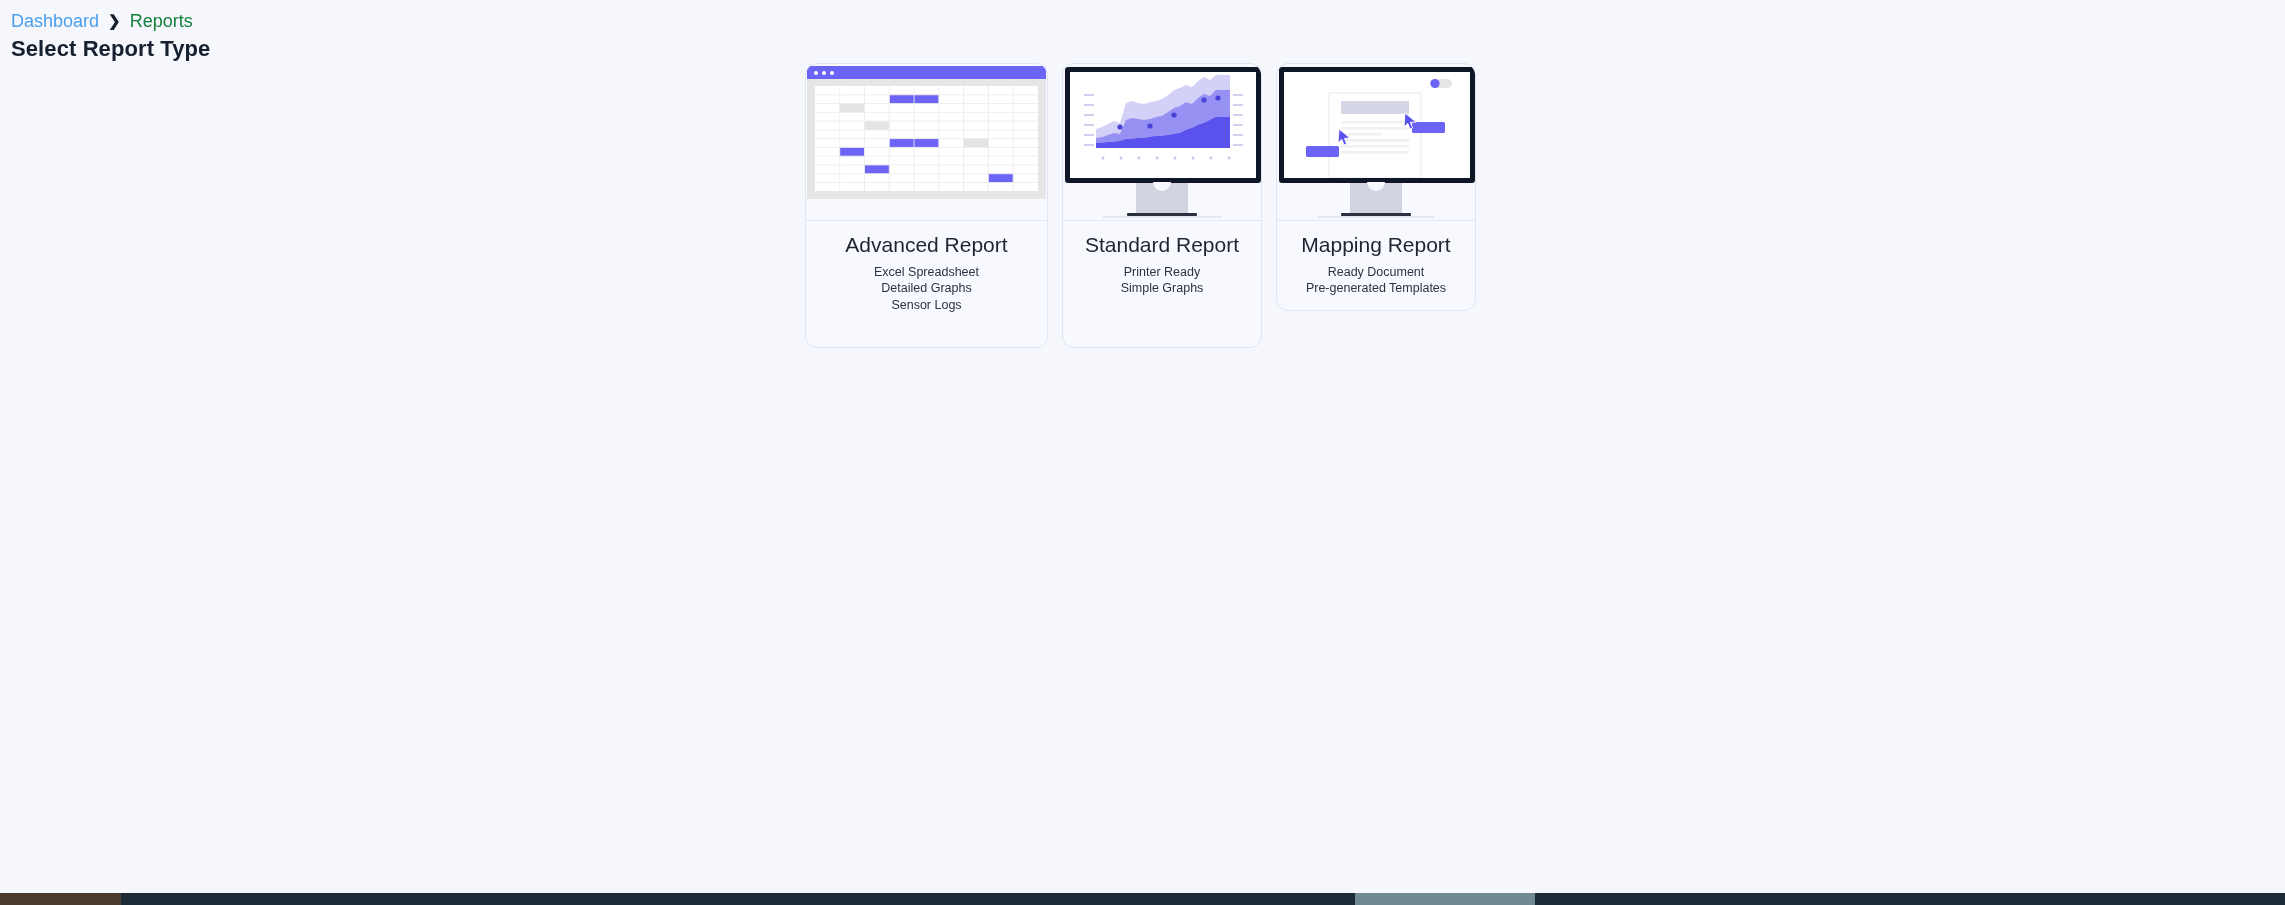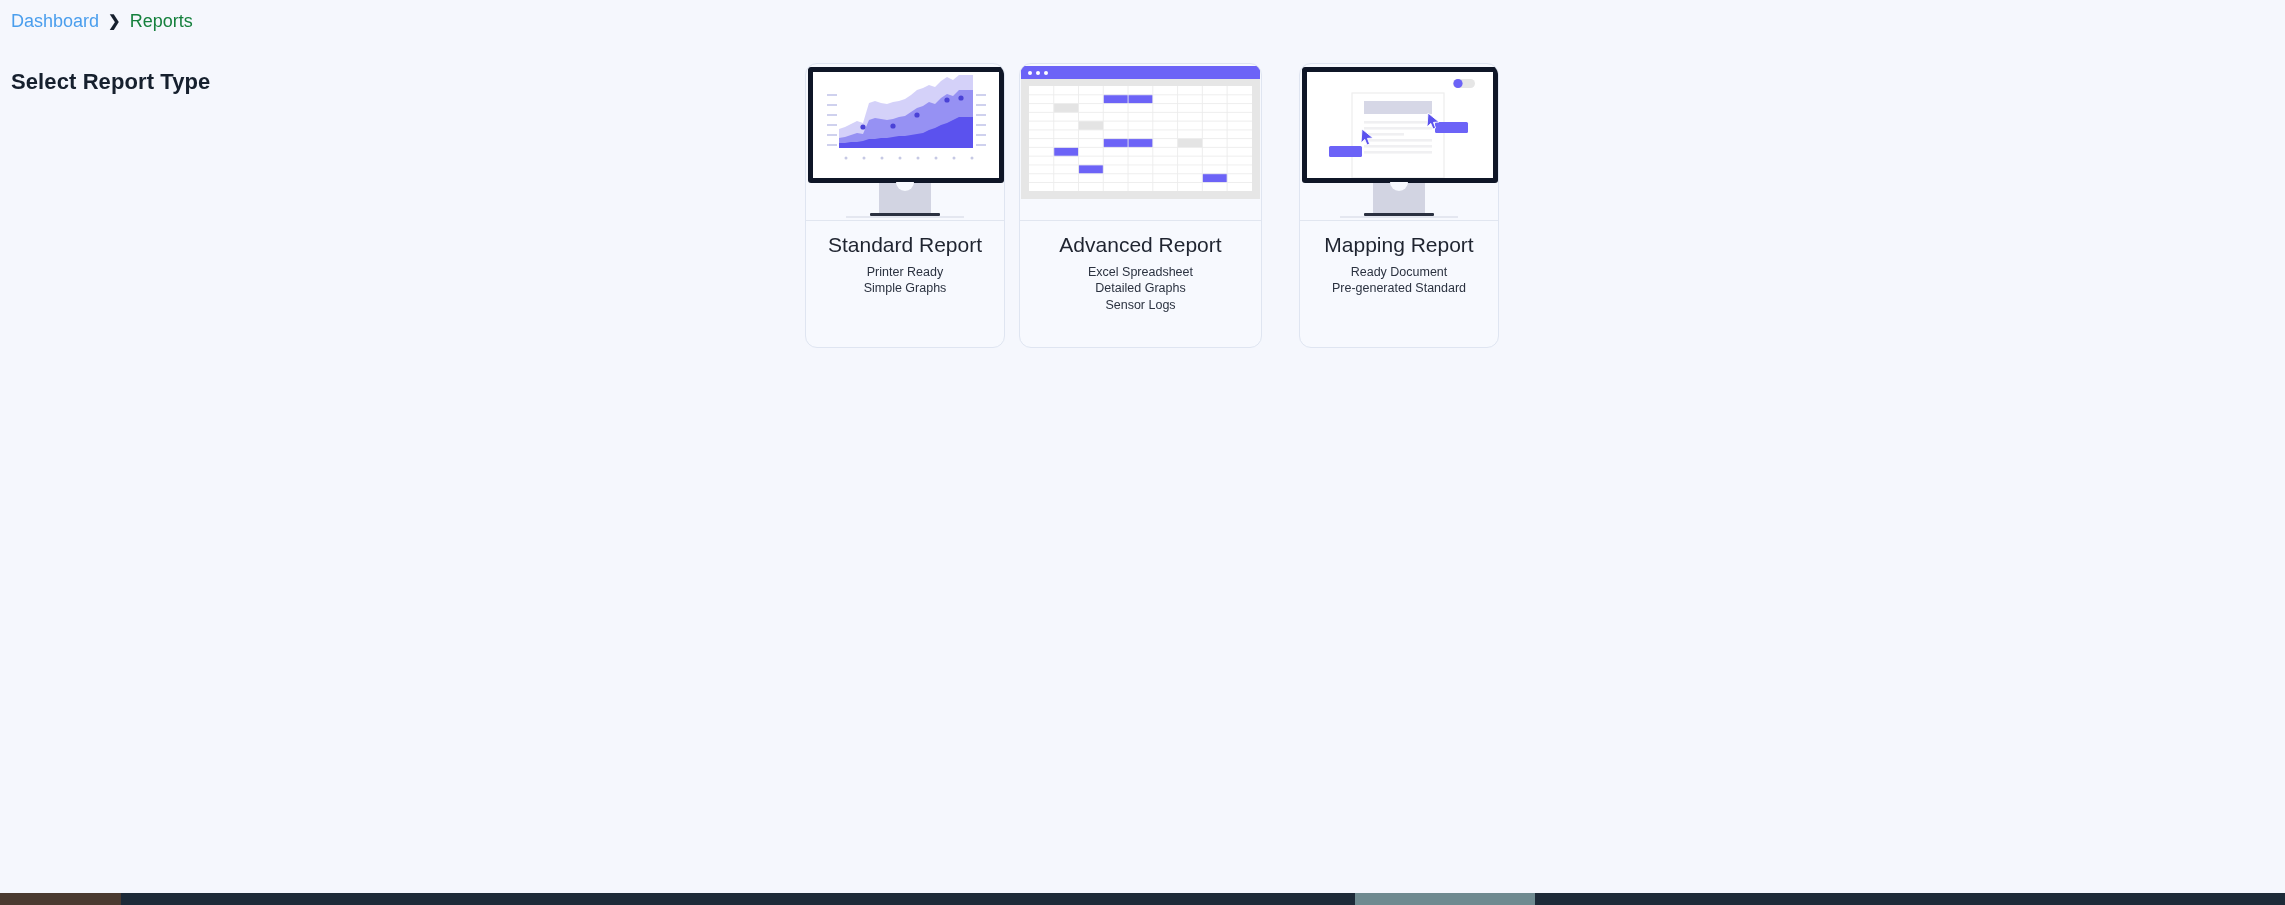--- a/index.html
+++ b/index.html
@@ -50,21 +50,20 @@
 
   
   .page-title {
     position: absolute;
     left: 11px;
     top: 36px;
     font-size: 22px;
     font-weight: 700;
     color: #16202e;
     letter-spacing: 0.1px;
-    margin-top: 33px;
   }
 
   
   .card-row {
     position: absolute;
     left: 805px;
     top: 63px;
     display: flex;
     align-items: flex-start;
     gap: 14px;
@@ -75,21 +74,21 @@
     background: #f7f9fe;
     border: 1px solid #dfe5f1;
     border-radius: 12px;
     overflow: hidden;
     display: flex;
     flex-direction: column;
   }
 
   .card-std   { width: 200px; height: 285px; }
   .card-adv   { width: 243px; height: 285px; }
-  .card-map   { width: 200px; height: 285px; margin-left: 23px; }
+  .card-map   { width: 200px; height: 248px; }
 
   
   .visual-monitor {
     position: relative;
     width: 100%;
     height: 137px;
     flex: 0 0 auto;
   }
   .monitor-bezel {
     position: absolute;
@@ -253,86 +252,20 @@
 
   <div class="breadcrumb">
     <a class="crumb-link" href="#">Dashboard</a>
     <span class="crumb-sep">❯</span>
     <span class="crumb-current">Reports</span>
   </div>
 
   <div class="page-title">Select Report Type</div>
 
   <div class="card-row">
-
-    <div class="card card-std">
-
-      <div class="visual-monitor">
-        <div class="monitor-bezel">
-          <div class="monitor-screen">
-            <svg class="chart-svg" viewBox="0 0 186 106" preserveAspectRatio="none">
-
-              <g stroke="#bfc2e8" stroke-width="1.4">
-                <line x1="14" y1="23" x2="24" y2="23"></line>
-                <line x1="14" y1="33" x2="24" y2="33"></line>
-                <line x1="14" y1="43" x2="24" y2="43"></line>
-                <line x1="14" y1="53" x2="24" y2="53"></line>
-                <line x1="14" y1="63" x2="24" y2="63"></line>
-                <line x1="14" y1="73" x2="24" y2="73"></line>
-              </g>
-
-              <g stroke="#bfc2e8" stroke-width="1.4">
-                <line x1="163" y1="23" x2="173" y2="23"></line>
-                <line x1="163" y1="33" x2="173" y2="33"></line>
-                <line x1="163" y1="43" x2="173" y2="43"></line>
-                <line x1="163" y1="53" x2="173" y2="53"></line>
-                <line x1="163" y1="63" x2="173" y2="63"></line>
-                <line x1="163" y1="73" x2="173" y2="73"></line>
-              </g>
-
-              <path fill="#c9c5f8" fill-opacity="0.8" d="M26,57 L32,55 L38,52 L44,49 L50,51 L56,31 L62,29 L68,31 L74,32 L80,30 L86,29 L92,27 L98,23 L104,18 L110,16 L116,13 L122,15 L128,9 L134,5 L140,8 L146,3 L160,3 L160,76 L26,76 Z"></path>
-
-              <path fill="#8f89f2" fill-opacity="0.9" d="M26,66 L32,65 L38,63 L44,61 L50,62 L56,48 L62,46 L68,47 L74,48 L80,47 L86,45 L92,44 L98,40 L104,36 L110,34 L116,30 L122,32 L128,26 L134,22 L140,24 L146,18 L160,18 L160,76 L26,76 Z"></path>
-
-              <path fill="#5b52ee" d="M26,71 L32,71 L38,70 L44,70 L50,69 L56,67 L62,67 L68,66 L74,66 L80,65 L86,64 L92,64 L98,63 L104,62 L110,61 L116,58 L122,56 L128,53 L134,51 L140,48 L146,45 L160,45 L160,76 L26,76 Z"></path>
-
-              <g fill="#4a42d6">
-                <circle cx="50" cy="55" r="2.6"></circle>
-                <circle cx="80" cy="54" r="2.6"></circle>
-                <circle cx="104" cy="43" r="2.6"></circle>
-                <circle cx="134" cy="28" r="2.6"></circle>
-                <circle cx="148" cy="26" r="2.6"></circle>
-              </g>
-
-              <g fill="#c6c9e4">
-                <circle cx="33" cy="86" r="1.5"></circle>
-                <circle cx="51" cy="86" r="1.5"></circle>
-                <circle cx="69" cy="86" r="1.5"></circle>
-                <circle cx="87" cy="86" r="1.5"></circle>
-                <circle cx="105" cy="86" r="1.5"></circle>
-                <circle cx="123" cy="86" r="1.5"></circle>
-                <circle cx="141" cy="86" r="1.5"></circle>
-                <circle cx="159" cy="86" r="1.5"></circle>
-              </g>
-            </svg>
-          </div>
-        </div>
-        <div class="monitor-neck"></div>
-        <div class="monitor-base"></div>
-        <div class="monitor-base-wide"></div>
-      </div>
-
-      <div class="card-divider"></div>
-
-      <div class="card-text">
-        <div class="card-title">Standard Report</div>
-        <div class="card-feature">Printer Ready</div>
-        <div class="card-feature">Simple Graphs</div>
-      </div>
-    </div>
 
     <div class="card card-adv">
 
       <div class="visual-sheet">
         <div class="sheet-window">
           <div class="sheet-titlebar">
             <span class="sheet-dot"></span>
             <span class="sheet-dot"></span>
             <span class="sheet-dot"></span>
           </div>
@@ -382,20 +315,86 @@
       <div class="card-divider"></div>
 
       <div class="card-text">
         <div class="card-title">Advanced Report</div>
         <div class="card-feature">Excel Spreadsheet</div>
         <div class="card-feature">Detailed Graphs</div>
         <div class="card-feature">Sensor Logs</div>
       </div>
     </div>
 
+    <div class="card card-std">
+
+      <div class="visual-monitor">
+        <div class="monitor-bezel">
+          <div class="monitor-screen">
+            <svg class="chart-svg" viewBox="0 0 186 106" preserveAspectRatio="none">
+
+              <g stroke="#bfc2e8" stroke-width="1.4">
+                <line x1="14" y1="23" x2="24" y2="23"></line>
+                <line x1="14" y1="33" x2="24" y2="33"></line>
+                <line x1="14" y1="43" x2="24" y2="43"></line>
+                <line x1="14" y1="53" x2="24" y2="53"></line>
+                <line x1="14" y1="63" x2="24" y2="63"></line>
+                <line x1="14" y1="73" x2="24" y2="73"></line>
+              </g>
+
+              <g stroke="#bfc2e8" stroke-width="1.4">
+                <line x1="163" y1="23" x2="173" y2="23"></line>
+                <line x1="163" y1="33" x2="173" y2="33"></line>
+                <line x1="163" y1="43" x2="173" y2="43"></line>
+                <line x1="163" y1="53" x2="173" y2="53"></line>
+                <line x1="163" y1="63" x2="173" y2="63"></line>
+                <line x1="163" y1="73" x2="173" y2="73"></line>
+              </g>
+
+              <path fill="#c9c5f8" fill-opacity="0.8" d="M26,57 L32,55 L38,52 L44,49 L50,51 L56,31 L62,29 L68,31 L74,32 L80,30 L86,29 L92,27 L98,23 L104,18 L110,16 L116,13 L122,15 L128,9 L134,5 L140,8 L146,3 L160,3 L160,76 L26,76 Z"></path>
+
+              <path fill="#8f89f2" fill-opacity="0.9" d="M26,66 L32,65 L38,63 L44,61 L50,62 L56,48 L62,46 L68,47 L74,48 L80,47 L86,45 L92,44 L98,40 L104,36 L110,34 L116,30 L122,32 L128,26 L134,22 L140,24 L146,18 L160,18 L160,76 L26,76 Z"></path>
+
+              <path fill="#5b52ee" d="M26,71 L32,71 L38,70 L44,70 L50,69 L56,67 L62,67 L68,66 L74,66 L80,65 L86,64 L92,64 L98,63 L104,62 L110,61 L116,58 L122,56 L128,53 L134,51 L140,48 L146,45 L160,45 L160,76 L26,76 Z"></path>
+
+              <g fill="#4a42d6">
+                <circle cx="50" cy="55" r="2.6"></circle>
+                <circle cx="80" cy="54" r="2.6"></circle>
+                <circle cx="104" cy="43" r="2.6"></circle>
+                <circle cx="134" cy="28" r="2.6"></circle>
+                <circle cx="148" cy="26" r="2.6"></circle>
+              </g>
+
+              <g fill="#c6c9e4">
+                <circle cx="33" cy="86" r="1.5"></circle>
+                <circle cx="51" cy="86" r="1.5"></circle>
+                <circle cx="69" cy="86" r="1.5"></circle>
+                <circle cx="87" cy="86" r="1.5"></circle>
+                <circle cx="105" cy="86" r="1.5"></circle>
+                <circle cx="123" cy="86" r="1.5"></circle>
+                <circle cx="141" cy="86" r="1.5"></circle>
+                <circle cx="159" cy="86" r="1.5"></circle>
+              </g>
+            </svg>
+          </div>
+        </div>
+        <div class="monitor-neck"></div>
+        <div class="monitor-base"></div>
+        <div class="monitor-base-wide"></div>
+      </div>
+
+      <div class="card-divider"></div>
+
+      <div class="card-text">
+        <div class="card-title">Standard Report</div>
+        <div class="card-feature">Printer Ready</div>
+        <div class="card-feature">Simple Graphs</div>
+      </div>
+    </div>
+
     <div class="card card-map">
 
       <div class="visual-monitor">
         <div class="monitor-bezel">
           <div class="monitor-screen">
             <svg class="map-svg" viewBox="0 0 186 106" preserveAspectRatio="none">
 
               <g>
                 <rect x="146" y="7" width="22" height="9" rx="4.5" fill="#e6e6e6"></rect>
                 <circle cx="151" cy="11.5" r="4.6" fill="#6c63f7"></circle>
@@ -425,21 +424,21 @@
         <div class="monitor-neck"></div>
         <div class="monitor-base"></div>
         <div class="monitor-base-wide"></div>
       </div>
 
       <div class="card-divider"></div>
 
       <div class="card-text">
         <div class="card-title">Mapping Report</div>
         <div class="card-feature">Ready Document</div>
-        <div class="card-feature">Pre-generated Standard</div>
+        <div class="card-feature">Pre-generated Templates</div>
       </div>
     </div>
 
   </div>
 
   <div class="bottom-bar">
     <div class="bottom-bar-seg-brown"></div>
     <div class="bottom-bar-seg-teal"></div>
   </div>
 

